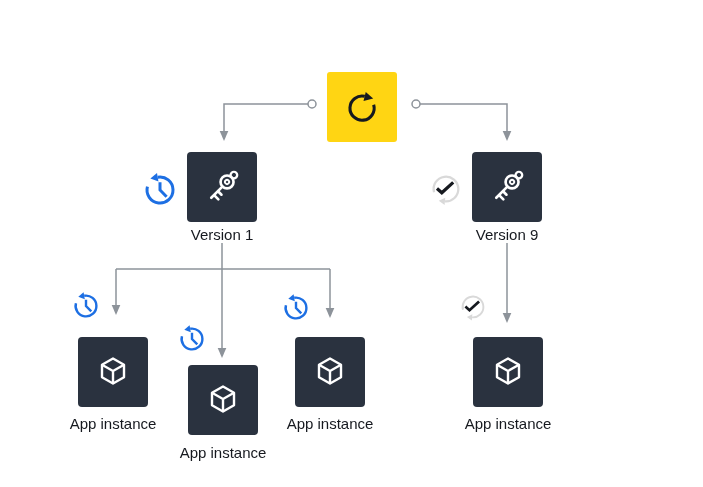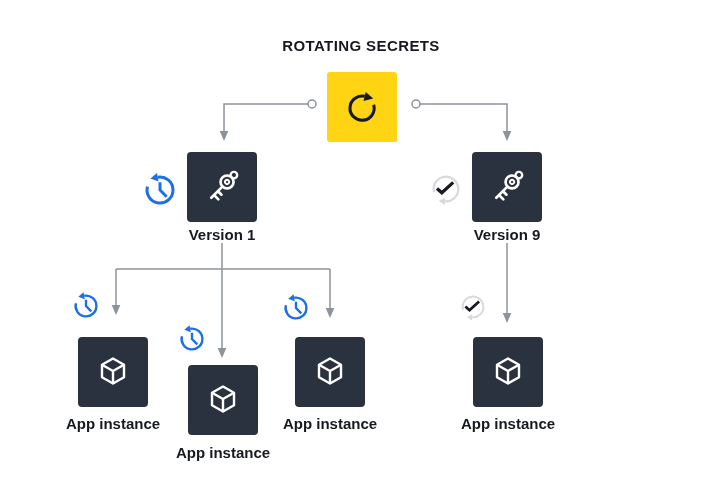--- a/index.html
+++ b/index.html
@@ -6,21 +6,21 @@
   .canvas{
     position:relative;width:703px;height:487px;background:#fff;overflow:hidden;
     font-family:"Liberation Sans", sans-serif;
   }
   .abs{position:absolute;}
   .title{
     font-weight:bold;font-size:15px;letter-spacing:.4px;color:var(--c-ink);
     transform:translateX(-50%);white-space:nowrap;
   }
   .label{
-    font-weight:bold;font-size:15px;color:var(--c-ink);
+    font-weight:normal;font-size:15px;color:var(--c-ink);
     transform:translateX(-50%);white-space:nowrap;
   }
   .node{
     width:70px;height:70px;border-radius:4px;background:var(--c-dark);
     display:flex;align-items:center;justify-content:center;
   }
   .node--yellow{background:var(--c-yellow);border-radius:3px;}
   svg{display:block;}
   .ln{stroke:var(--c-line);stroke-width:1.5;fill:none;}
   .arrow{fill:var(--c-line);stroke:none;}
@@ -85,21 +85,20 @@
     <polygon class="arrow" points="222,358 217.7,348 226.3,348"></polygon>
     <path class="ln" d="M116 269 H330"></path>
     <path class="ln" d="M116 269 V305"></path>
     <polygon class="arrow" points="116,315 111.7,305 120.3,305"></polygon>
     <path class="ln" d="M330 269 V308"></path>
     <polygon class="arrow" points="330,318 325.7,308 334.3,308"></polygon>
     <path class="ln" d="M507 243 V313"></path>
     <polygon class="arrow" points="507,323 502.7,313 511.3,313"></polygon>
   </svg>
 
-  <div class="abs title" style="left:361px;top:37px">ROTATING SECRETS</div>
 
   <div class="abs node node--yellow" style="left:327px;top:72px">
     <svg width="44" height="44" viewBox="0 0 40 40">
       <use href="#i-rotate"></use>
     </svg>
   </div>
 
   <div class="abs node" style="left:187px;top:152px">
     <svg width="44" height="44" viewBox="0 0 40 40">
       <use href="#i-key"></use>

